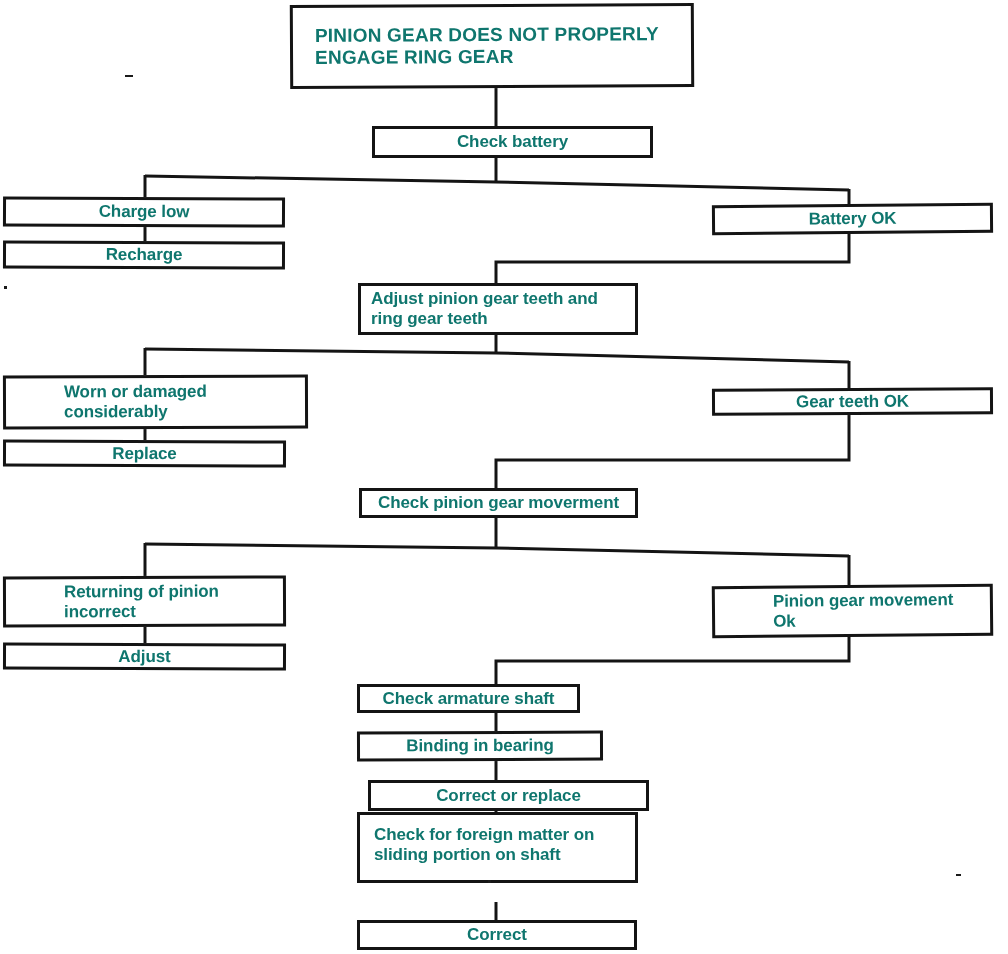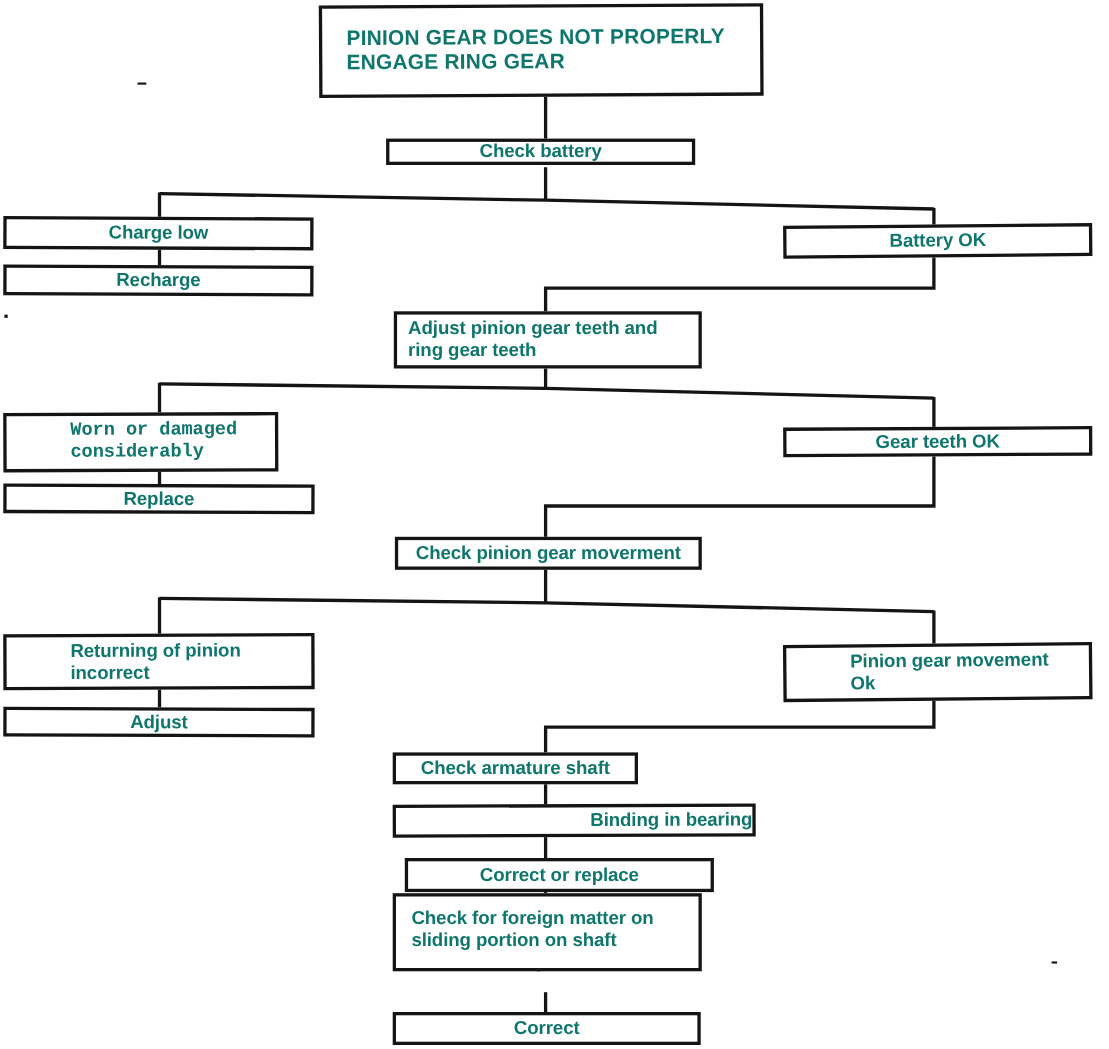--- a/index.html
+++ b/index.html
@@ -69,42 +69,42 @@
       <polyline points="496,810 496,834"></polyline>
       <polyline points="496,902 496,922"></polyline>
     </g>
   </svg>
 
   <div class="box title-box" style="left:290px; top:4px; width:404px; height:84px; transform:rotate(-0.3deg);">
     <span class="ln">PINION GEAR DOES NOT PROPERLY</span>
     <span class="ln">ENGAGE RING GEAR</span>
   </div>
 
-  <div class="box c" style="left:351px; top:126px; width:281px; height:24px;">
+  <div class="box c" style="left:372px; top:126px; width:281px; height:32px;">
     <span class="ln">Check battery</span>
   </div>
 
   <div class="box c" style="left:3px; top:197px; width:282px; height:30px; transform:rotate(0.25deg);">
     <span class="ln">Charge low</span>
   </div>
 
   <div class="box c" style="left:3px; top:241px; width:282px; height:28px; transform:rotate(0.2deg);">
     <span class="ln">Recharge</span>
   </div>
 
   <div class="box c" style="left:712px; top:204px; width:281px; height:30px; transform:rotate(-0.5deg);">
     <span class="ln">Battery OK</span>
   </div>
 
   <div class="box" style="left:358px; top:283px; width:280px; height:52px; padding-left:10px;">
     <span class="ln">Adjust pinion gear teeth and</span>
     <span class="ln">ring gear teeth</span>
   </div>
 
-  <div class="box" style="left:3px; top:375px; width:250px; height:54px; padding-left:58px; transform:rotate(-0.2deg);font-family:Liberation Mono, monospace;">
+  <div class="box" style="left:3px; top:375px; width:305px; height:54px; padding-left:58px; transform:rotate(-0.2deg);">
     <span class="ln">Worn or damaged</span>
     <span class="ln">considerably</span>
   </div>
 
   <div class="box c" style="left:3px; top:440px; width:283px; height:27px; transform:rotate(0.2deg);">
     <span class="ln">Replace</span>
   </div>
 
   <div class="box c" style="left:712px; top:388px; width:281px; height:27px; transform:rotate(-0.3deg);">
     <span class="ln">Gear teeth OK</span>
@@ -125,21 +125,21 @@
 
   <div class="box" style="left:712px; top:585px; width:281px; height:52px; padding-left:58px; transform:rotate(-0.55deg);">
     <span class="ln">Pinion gear movement</span>
     <span class="ln">Ok</span>
   </div>
 
   <div class="box c" style="left:357px; top:684px; width:223px; height:29px;">
     <span class="ln">Check armature shaft</span>
   </div>
 
-  <div class="box c" style="left:357px; top:731px; width:330px; height:30px; transform:rotate(-0.2deg);align-items:flex-end;">
+  <div class="box c" style="left:357px; top:731px; width:246px; height:30px; transform:rotate(-0.2deg);">
     <span class="ln">Binding in bearing</span>
   </div>
 
   <div class="box c" style="left:368px; top:780px; width:281px; height:31px;">
     <span class="ln">Correct or replace</span>
   </div>
 
   <div class="box" style="left:357px; top:812px; width:281px; height:71px; padding-left:14px; justify-content:flex-start; padding-top:10px;">
     <span class="ln">Check for foreign matter on</span>
     <span class="ln">sliding portion on shaft</span>

